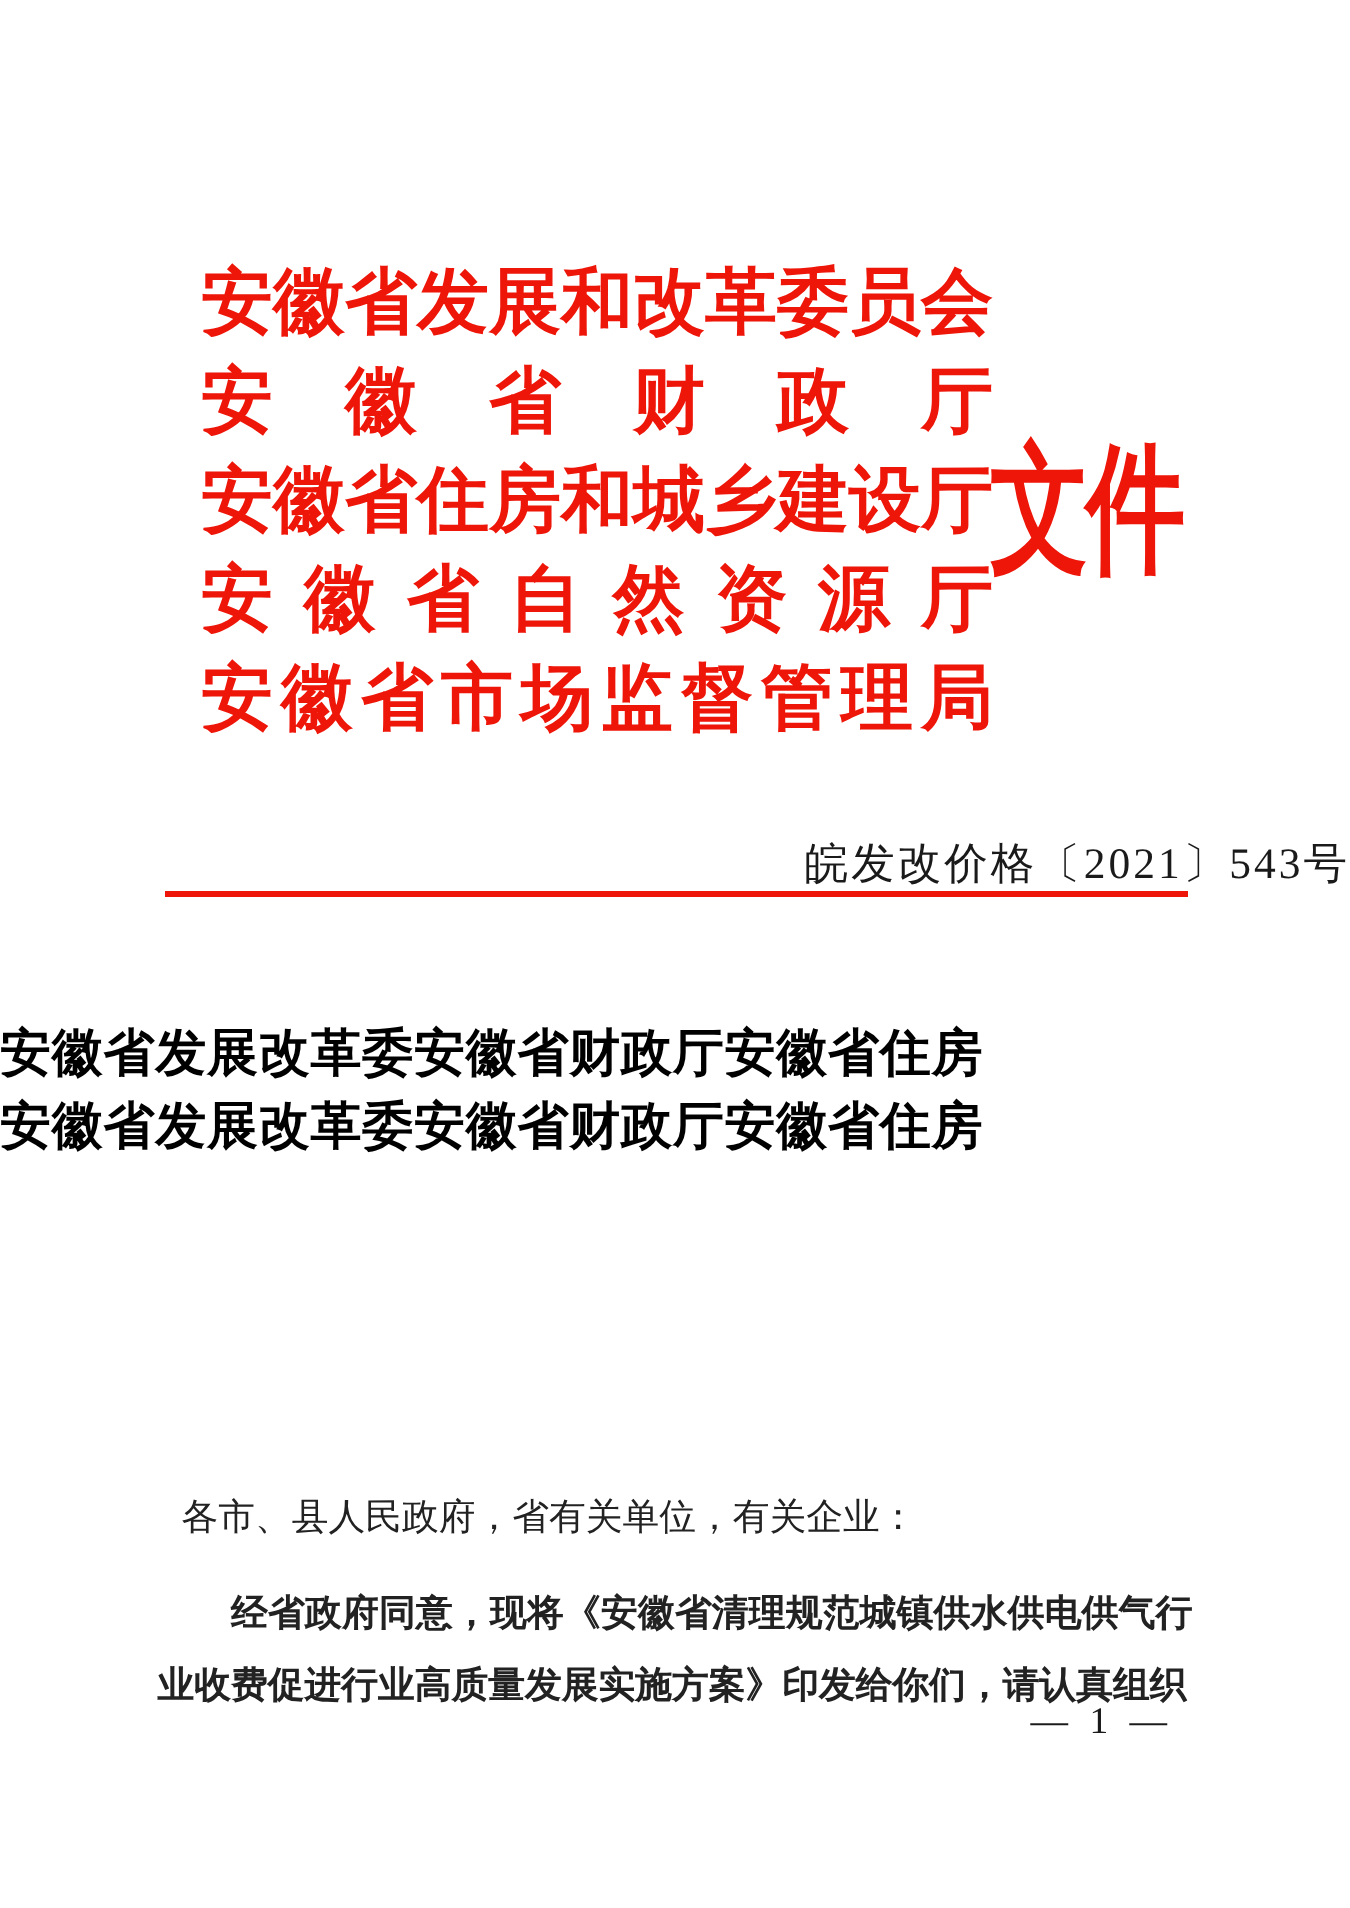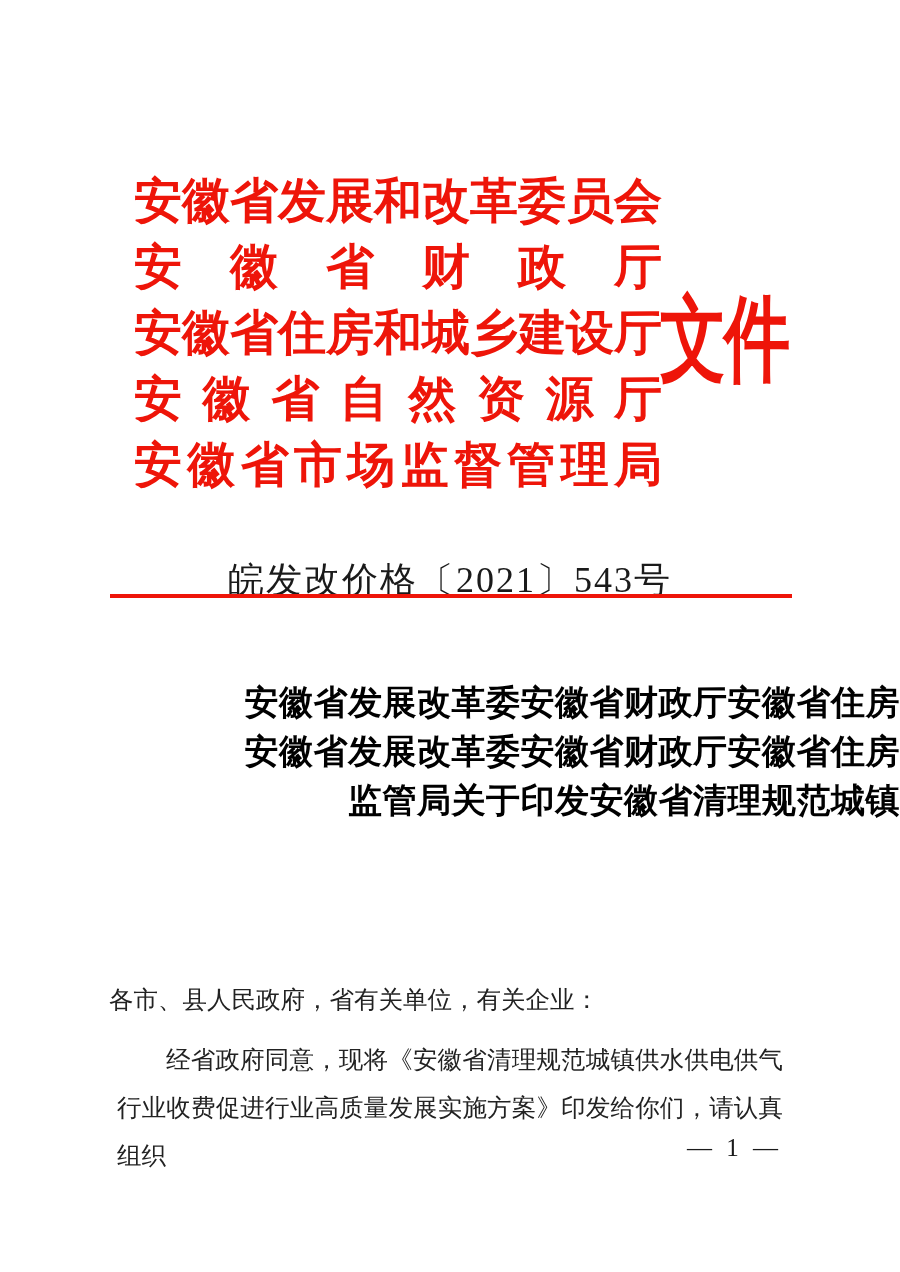--- a/index.html
+++ b/index.html
@@ -42,60 +42,61 @@
     transform:scaleY(1.42);
     transform-origin:top left;
     white-space:nowrap;
     font-family:"Liberation Sans","DejaVu Sans",sans-serif;
   }
   
   .doc-number{
     position:absolute;
     top:556px;left:0;
     width:100%;
-    text-align:center;
-    font-size:36px;
+    text-align:right;
+    font-size:29px;
     color:#1a1a1a;
     letter-spacing:2px;
   }
   .red-rule{
     position:absolute;
     top:594px;left:110px;
     width:682px;height:4px;
     background:var(--red);
   }
   
   .title-block{
     position:absolute;
     top:678px;left:0;
     width:100%;
-    text-align:right;
+    text-align:left;
     color:#000000;
   }
   .title-line{
     font-size:34px;
     font-weight:bold;
     line-height:49px;
     letter-spacing:0.5px;
     white-space:nowrap;
   }
   
   .body-block{
     position:absolute;
     top:972px;left:105px;
     width:690px;
     color:var(--text);
     font-size:24.5px;
     line-height:48px;
   }
-  .salutation{margin:4px;}
+  .salutation{margin:16px;}
   .paragraph{
-    margin:12px;
+    margin:0;
     text-indent:2em;
     text-align:justify;
+    font-weight:bold;
   }
   
   .page-number{
     position:absolute;
     top:1134px;right:118px;
     font-size:25px;
     color:#1a1a1a;
     letter-spacing:4px;
     white-space:nowrap;
   }
@@ -166,21 +167,20 @@
 
   <div class="doc-label">文件</div>
 
   <div class="doc-number">皖发改价格〔2021〕543号</div>
 
   <div class="red-rule"></div>
 
   <div class="title-block">
     <div class="title-line">安徽省发展改革委安徽省财政厅安徽省住房</div>
     <div class="title-line">安徽省发展改革委安徽省财政厅安徽省住房</div>
-    <div class="title-line">监管局关于印发安徽省清理规范城镇</div>
   </div>
 
   <div class="body-block">
     <p class="salutation">各市、县人民政府，省有关单位，有关企业：</p>
     <p class="paragraph">经省政府同意，现将《安徽省清理规范城镇供水供电供气行业收费促进行业高质量发展实施方案》印发给你们，请认真组织</p>
   </div>
 
   <div class="page-number">— 1 —</div>
 
 </div>

